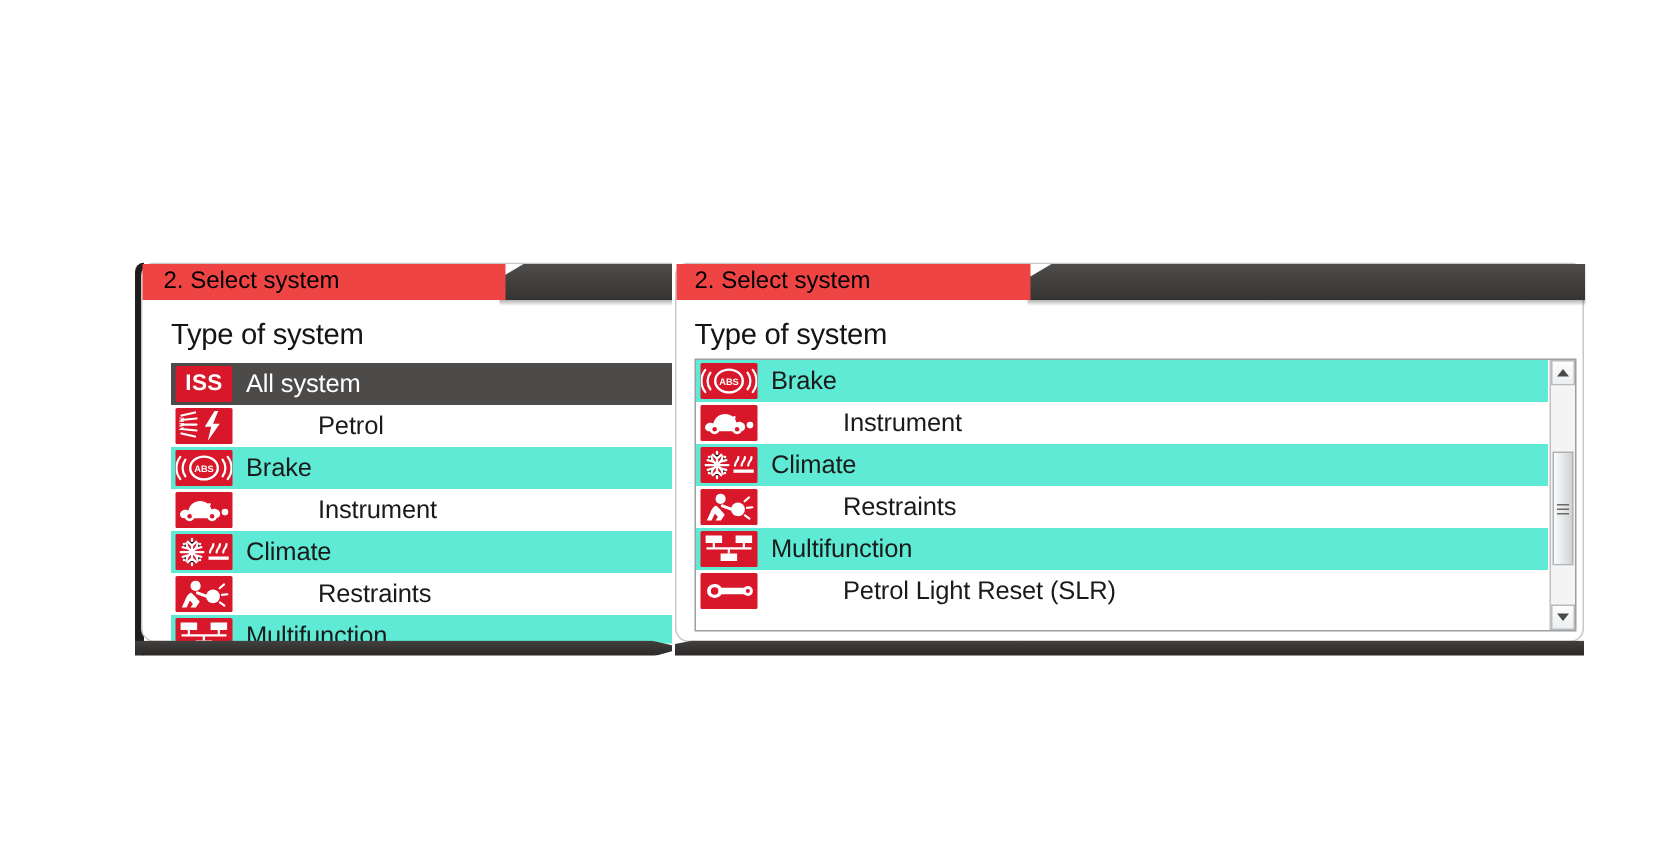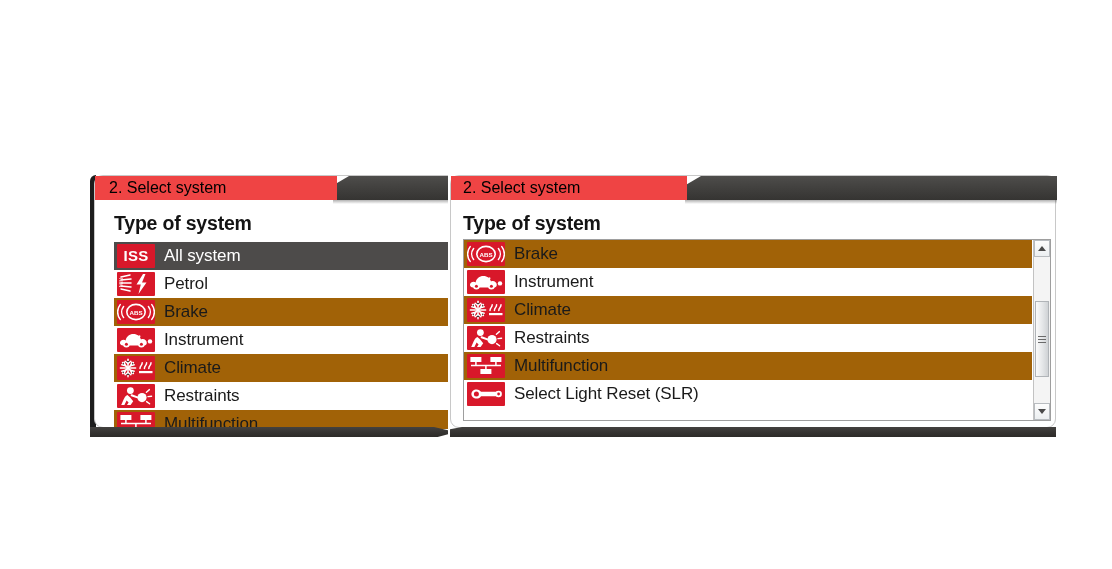--- a/index.html
+++ b/index.html
@@ -75,21 +75,21 @@
     position: absolute;
     height: 4px;
     background: linear-gradient(to bottom, rgba(0,0,0,0.30), rgba(0,0,0,0));
     z-index: 2;
   }
 
   
   .heading {
     position: absolute;
     font-size: 19.5px;
-    font-weight: bold;
+    font-weight: normal;
     color: #141414;
     letter-spacing: -0.2px;
     white-space: nowrap;
   }
 
   
   .list {
     position: absolute;
     box-sizing: border-box;
     overflow: hidden;
@@ -98,22 +98,22 @@
   .list.bordered {
     border: 1px solid #9e9e9e;
   }
   .row {
     display: flex;
     align-items: center;
     height: 28px;
     box-sizing: border-box;
     padding-left: 3px;
   }
-  .row.alt { background: #a16207; }
-  .row.plain { background: #ffffff; }
+  .row.alt { background: #5eead4; }
+  .row.plain { background: #ffffff; gap: 48px; }
   .row.selected { background: #4d4b4a; }
   .row-label {
     font-size: 17px;
     color: #1a1a1a;
     margin-left: 9px;
     white-space: nowrap;
     letter-spacing: -0.1px;
   }
   .row.selected .row-label { color: #ffffff; }
 
@@ -442,21 +442,21 @@
           </div>
           <div class="row plain">
             <span class="ico">
               <svg viewBox="0 0 38 24">
                 <path d="M9.6 7.4 C6.6 7.4 4.4 9.4 4.4 12 C4.4 14.6 6.6 16.6 9.6 16.6 C11.6 16.6 13.2 15.6 14 14.2 L30 14.2 L30 9.8 L14 9.8 C13.2 8.4 11.6 7.4 9.6 7.4 Z" fill="#ffffff"></path>
                 <circle cx="9.4" cy="12" r="2.5" fill="#d8182a"></circle>
                 <circle cx="31.6" cy="12" r="3.3" fill="#ffffff"></circle>
                 <circle cx="31.6" cy="12" r="1.4" fill="#d8182a"></circle>
               </svg>
             </span>
-            <span class="row-label">Select Light Reset (SLR)</span>
+            <span class="row-label">Petrol Light Reset (SLR)</span>
           </div>
         </div>
 
       <div class="scrollbar">
         <div class="sb-btn up">
           <span class="sb-arrow up"></span>
         </div>
         <div class="sb-track-top" style="top:17px; height:44px;"></div>
         <div class="sb-thumb" style="top:61px; height:76px;">
           <span class="sb-grip">

